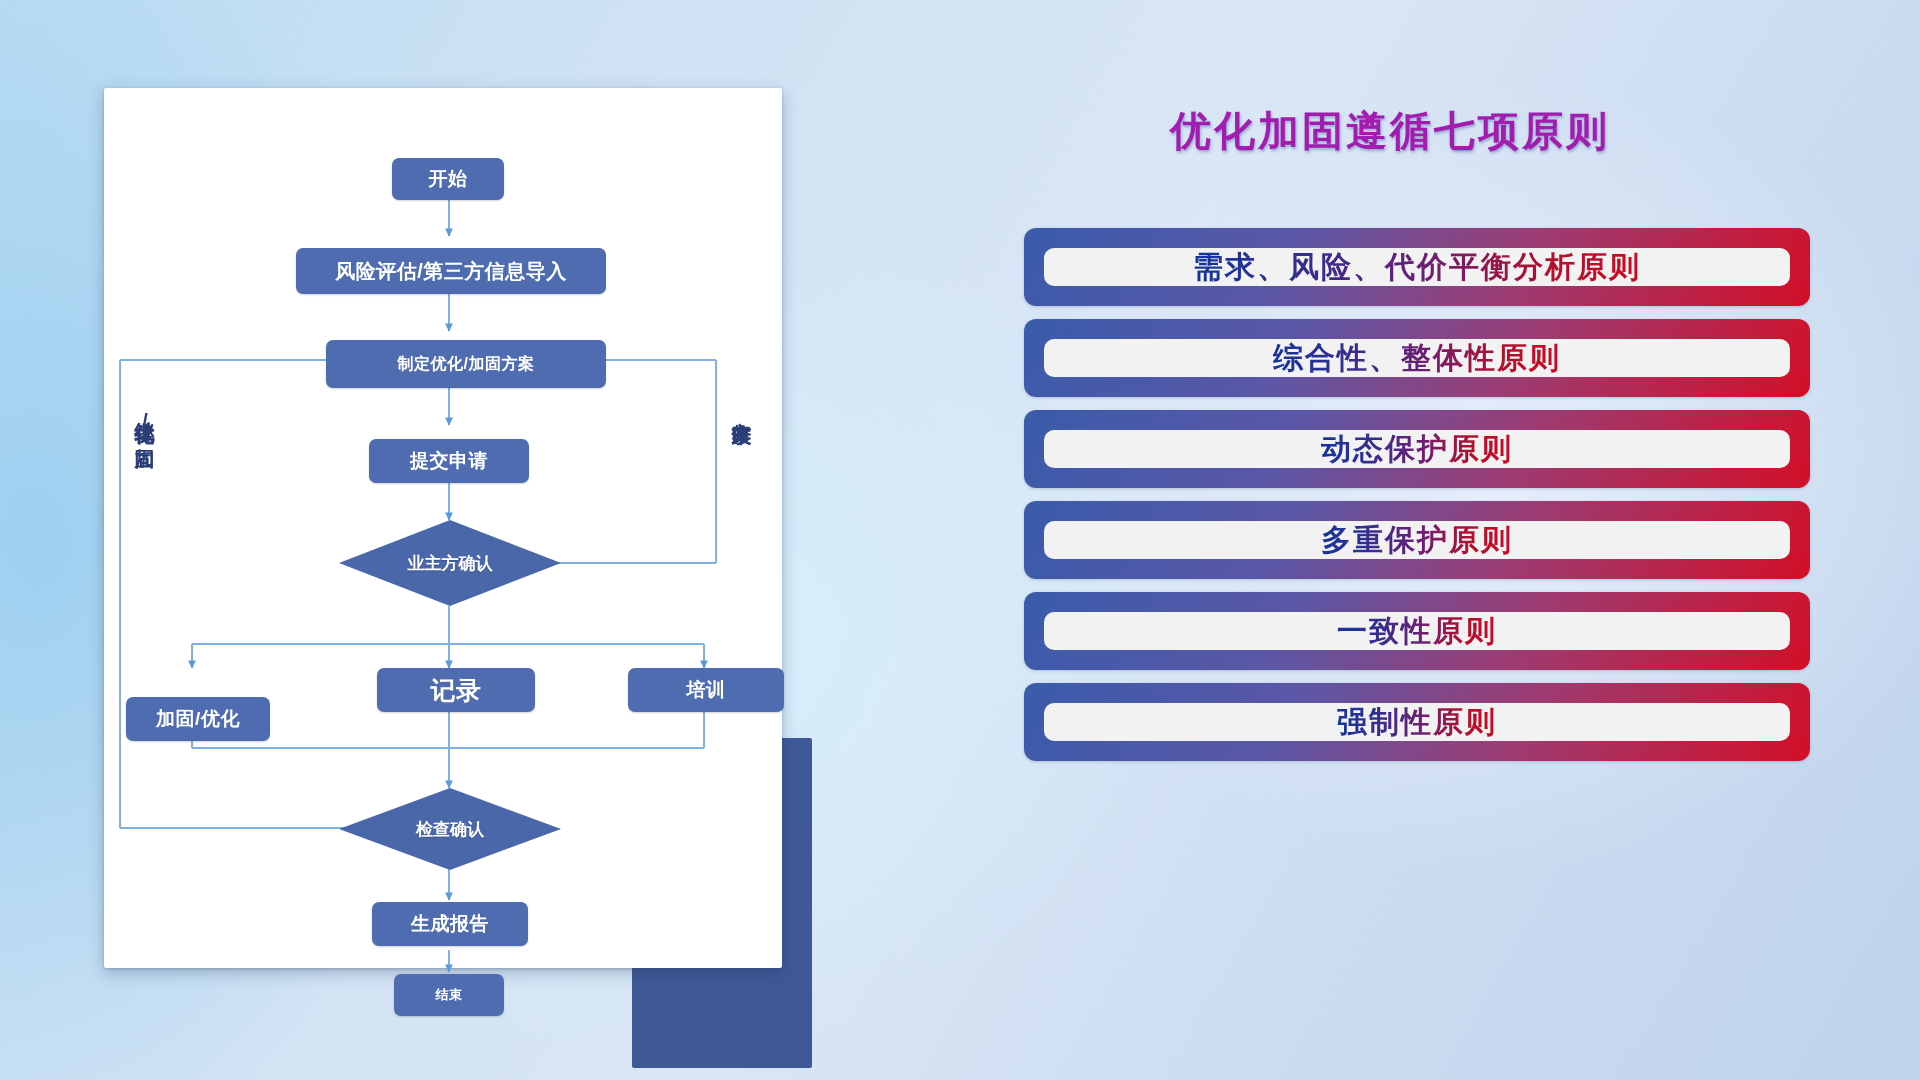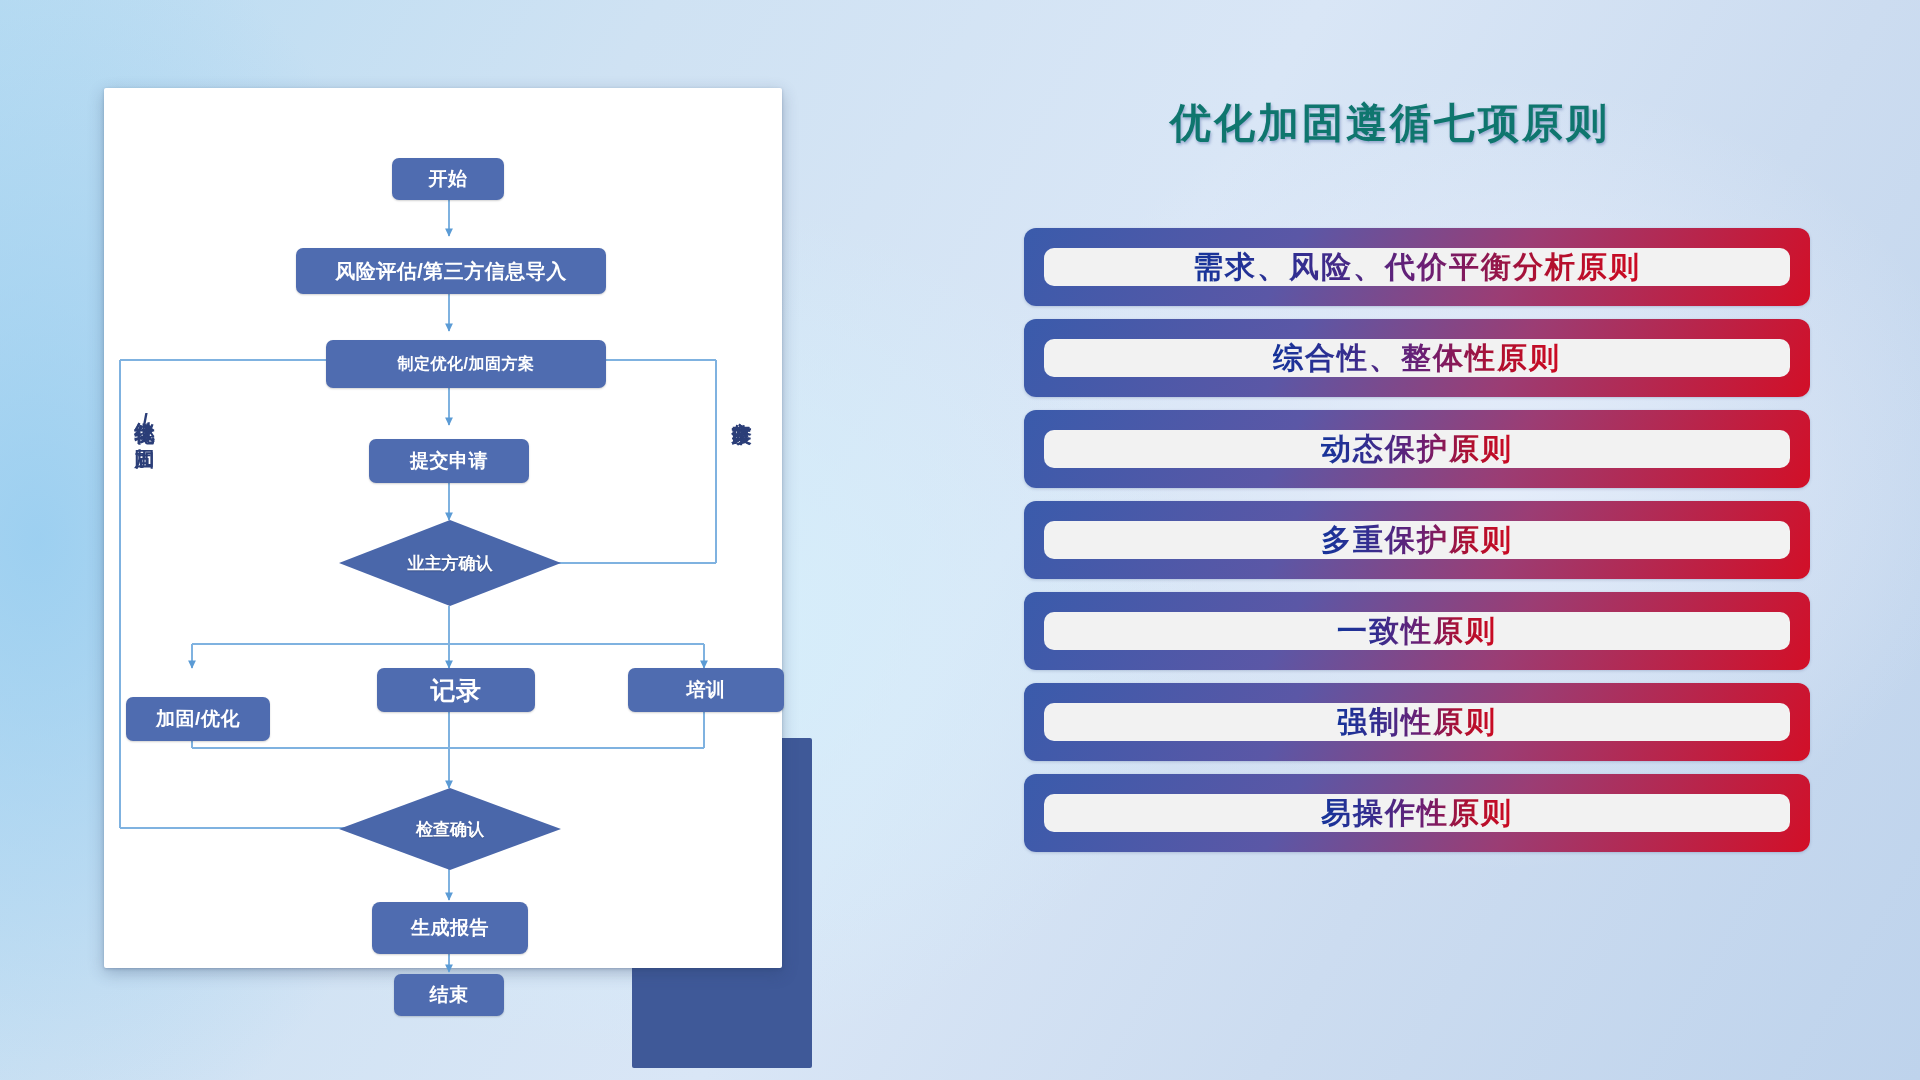--- a/index.html
+++ b/index.html
@@ -42,22 +42,22 @@
     text-shadow:0 1px 1px rgba(0,0,0,.2);
   }
   .vlabel{
     position:absolute; color:#2b3e78; font-weight:bold; line-height:1.05;
     writing-mode:vertical-rl; text-orientation:upright; letter-spacing:1px;
   }
   svg.wires{position:absolute; left:0; top:0; width:678px; height:880px; overflow:visible;}
 
   
   .title{
-    position:absolute; left:1020px; top:96px; width:740px;
-    text-align:center; font-size:41px; font-weight:bold; color:#0f766e;
+    position:absolute; left:1020px; top:104px; width:740px;
+    text-align:center; font-size:41px; font-weight:bold; color:#a21caf;
     letter-spacing:3px;
     text-shadow:1px 2px 3px rgba(70,95,160,.45);
   }
   .cards{position:absolute; left:1024px; top:228px; width:786px;}
   .pcard{
     position:relative; height:78px; margin-bottom:13px;
     border-radius:12px; padding:20px;
     background:linear-gradient(118deg,#3a5bab 0%,#5b57a6 34%,#9b3d74 62%,#d20f27 100%);
     box-shadow:0 1px 3px rgba(60,80,130,.25);
   }
@@ -154,25 +154,25 @@
         </div>
 
         <div class="node" style="left:524px; top:580px; width:156px; height:44px; font-size:19px;">
           <span>培训</span>
         </div>
 
         <div class="diamond" style="left:235px; top:700px; width:222px; height:82px; font-size:17px;">
           <span>检查确认</span>
         </div>
 
-        <div class="node" style="left:268px; top:814px; width:156px; height:52px; font-size:19px;border-radius:8px;">
+        <div class="node" style="left:268px; top:814px; width:156px; height:44px; font-size:19px;">
           <span>生成报告</span>
         </div>
 
-        <div class="node" style="left:290px; top:886px; width:110px; height:42px; font-size:19px;">
+        <div class="node" style="left:290px; top:886px; width:110px; height:42px; font-size:13px;">
           <span>结束</span>
         </div>
 
         <div class="vlabel" style="left:30px; top:318px; font-size:20px;">继续优化/加固</div>
 
         <div class="vlabel" style="left:627px; top:318px; font-size:20px;">方案修改</div>
 
       </div>
     </div>
   </div>
@@ -210,21 +210,16 @@
         <span class="pcard-txt">一致性原则</span>
       </div>
     </div>
 
     <div class="pcard">
       <div class="pcard-in">
         <span class="pcard-txt">强制性原则</span>
       </div>
     </div>
 
-    <div class="pcard">
-      <div class="pcard-in">
-        <span class="pcard-txt">易操作性原则</span>
-      </div>
-    </div>
 
   </div>
 
 </div>
 
 </body></html>

